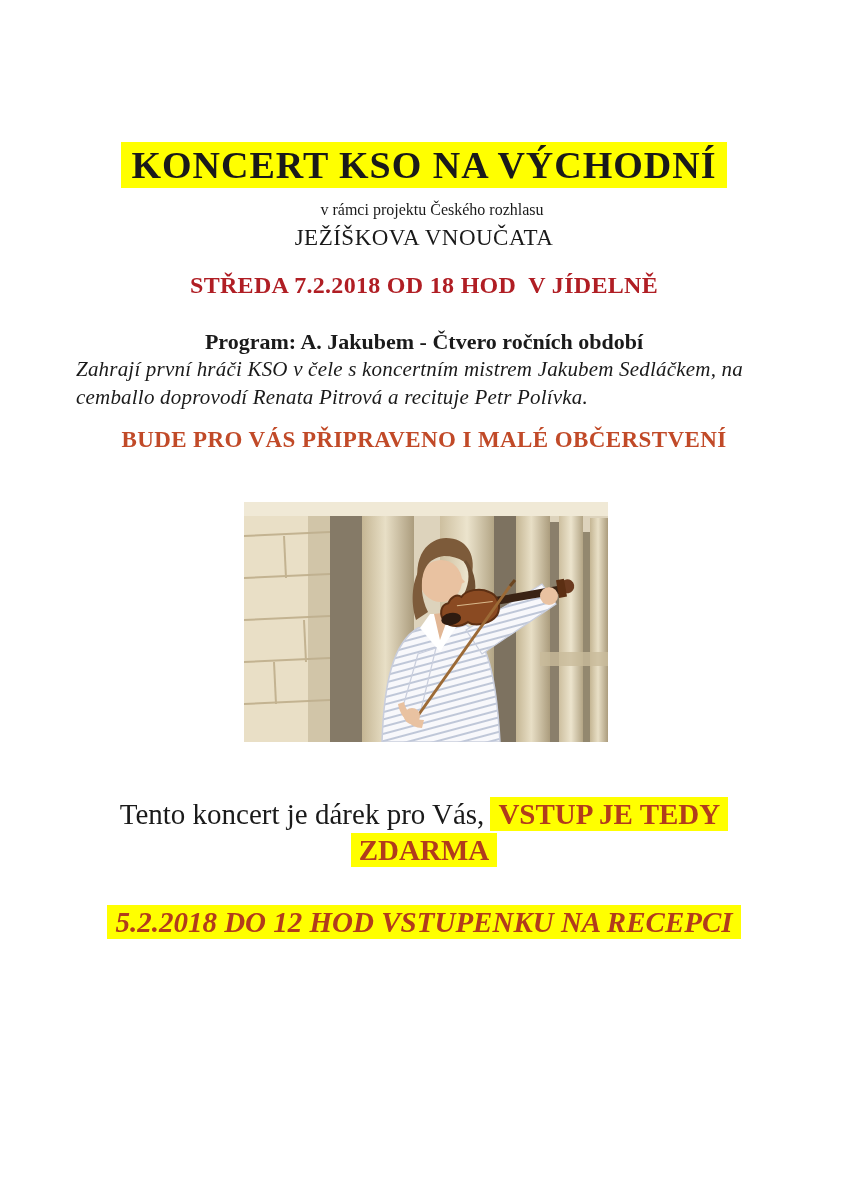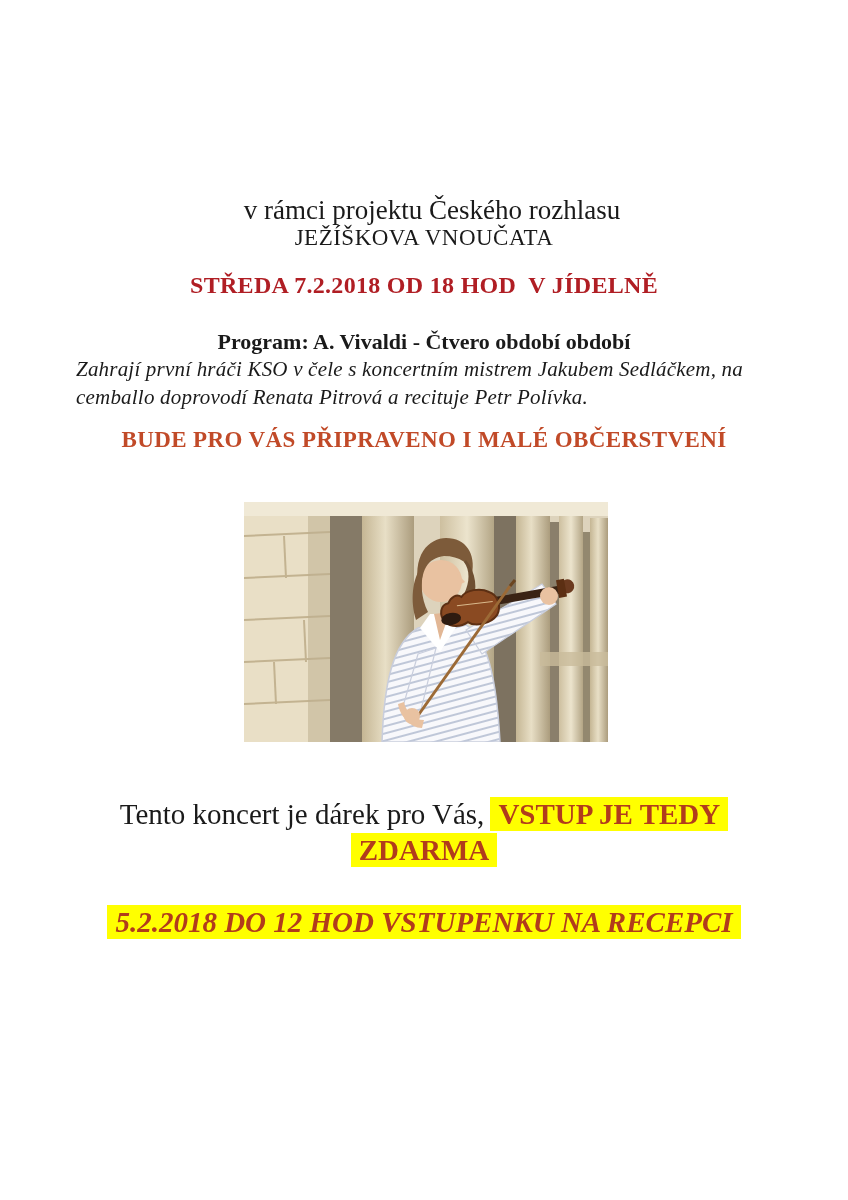--- a/index.html
+++ b/index.html
@@ -17,21 +17,21 @@
     margin:0 auto;
     background:#ffffff;
     font-family:"Liberation Serif","DejaVu Serif",serif;
     color:var(--text-black);
     overflow:hidden;
   }
   .abs{position:absolute;left:0;width:100%;text-align:center;}
   .hl{background:var(--highlight);}
   .title-line{top:139px;font-size:38px;font-weight:bold;line-height:52px;letter-spacing:1px;}
   .title-line .hl{padding:2px 10px;}
-  .subtitle1{top:196px;font-size:27px;line-height:28px;padding-left:16px;}
+  .subtitle1{top:196px;font-size:16px;line-height:28px;padding-left:16px;}
   .subtitle2{top:224px;font-size:23px;line-height:28px;letter-spacing:0.5px;}
   .datetime{top:272px;font-size:24px;font-weight:bold;color:var(--dark-red);white-space:pre-wrap;letter-spacing:0.3px;}
   .program{top:328px;font-size:22px;font-weight:bold;line-height:27px;}
   .performers{
     position:absolute;top:355px;left:76px;width:698px;
     font-size:21px;line-height:28px;text-align:left;letter-spacing:0.2px;font-style:italic;
   }
   .refreshments{top:427px;font-size:23px;font-weight:bold;color:var(--orange-red);letter-spacing:0.4px;}
   .photo-wrap{
     position:absolute;top:502px;left:244px;width:364px;height:240px;
@@ -44,27 +44,30 @@
   .notice1{top:868px;}
   .notice2{top:904px;font-style:italic;}
   .big .hl{color:var(--brick-red);font-weight:bold;padding:1px 8px;}
   .gift1 .hl{margin-left:6px;margin-top:40px;}
 </style>
 </head>
 <body>
 
 <div class="page">
 
+  <div class="abs title-line">
+    <span class="hl">KONCERT KSO NA VÝCHODNÍ</span>
+  </div>
 
   <div class="abs subtitle1">v rámci projektu Českého rozhlasu</div>
   <div class="abs subtitle2">JEŽÍŠKOVA VNOUČATA</div>
 
   <div class="abs datetime">STŘEDA 7.2.2018 OD 18 HOD  V JÍDELNĚ</div>
 
-  <div class="abs program">Program: A. Vivaldi - Čtvero období období</div>
+  <div class="abs program">Program: A. Jakubem - Čtvero ročních období</div>
 
   <div class="performers">Zahrají první hráči KSO v čele s koncertním mistrem Jakubem Sedláčkem, na cemballo doprovodí Renata Pitrová a recituje Petr Polívka.</div>
 
   <div class="abs refreshments">BUDE PRO VÁS PŘIPRAVENO I MALÉ OBČERSTVENÍ</div>
 
   <div class="photo-wrap">
     <svg viewBox="0 0 364 240" preserveAspectRatio="none">
       <defs>
         <linearGradient id="colGrad" x1="0" y1="0" x2="1" y2="0">
           <stop offset="0" stop-color="#c5b694"></stop>

